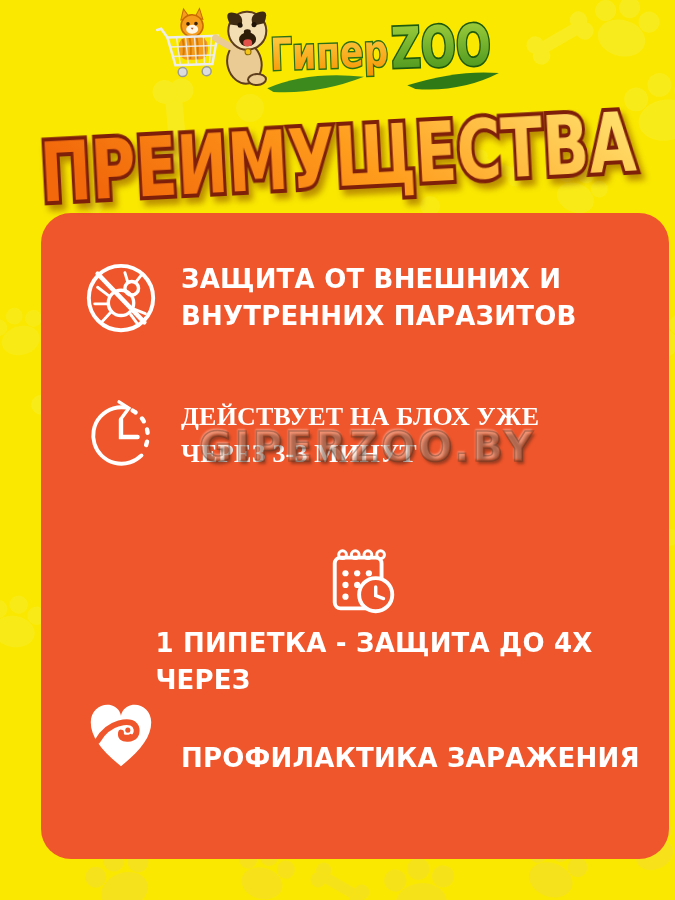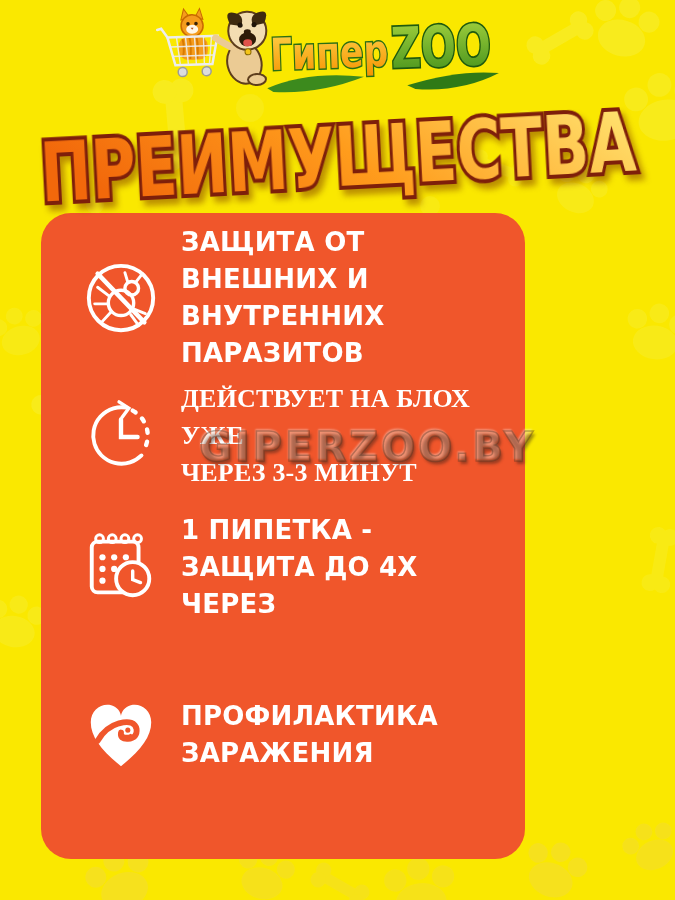--- a/index.html
+++ b/index.html
@@ -13,29 +13,29 @@
   .logo{position:absolute;left:158px;top:4px;width:336px;height:96px;z-index:2;}
   .logo svg{width:100%;height:100%;overflow:visible;}
 
   
   .title-wrap{position:absolute;left:18px;top:94px;width:640px;height:122px;z-index:2;
       transform:rotate(-3deg);}
   .title-wrap svg{width:100%;height:100%;overflow:visible;
       filter:drop-shadow(4px 6px 3px rgba(110,35,0,0.45));}
 
   
-  .card{position:absolute;left:41px;top:213px;width:484px;height:646px;background:#F0562B;
+  .card{position:absolute;left:41px;top:213px;width:628px;height:646px;background:#F0562B;
       border-radius:30px;z-index:1;}
 
   .benefit{position:absolute;left:41px;display:flex;align-items:center;height:84px;right:24px;}
   .benefit .icon-box{width:78px;height:84px;flex:0 0 78px;display:flex;align-items:center;justify-content:center;}
   .benefit .icon-box svg{width:78px;height:84px;}
   .benefit .text-box{margin-left:21px;color:#FFFFFF;font-weight:bold;font-size:26px;
       line-height:37px;letter-spacing:0.2px;}
-  .b1{top:43px;} .b2{top:180px;font-family:Liberation Serif, serif;} .b3{top:312px;} .b4{top:480px;}
+  .b1{top:43px;} .b2{top:180px;font-family:Liberation Serif, serif;} .b3{top:328px;flex-direction:column;} .b4{top:480px;align-items:flex-end;}
 
   
   .watermark{position:absolute;left:0;right:0;top:424px;z-index:3;text-align:center;
       transform:translateX(30px);
       font-weight:bold;font-size:40px;letter-spacing:3px;
       color:rgba(255,170,120,0.16);
       -webkit-text-stroke:1.5px rgba(80,52,38,0.38);
       text-shadow:2px 3px 3px rgba(55,32,22,0.45), -1px -2px 2px rgba(255,255,255,0.35);}
 </style>
 </head>

